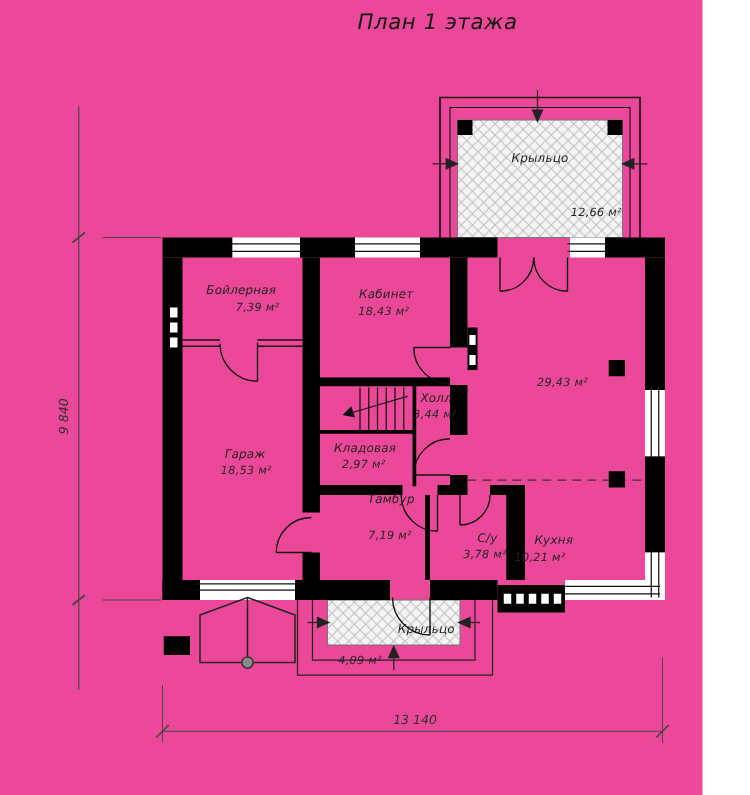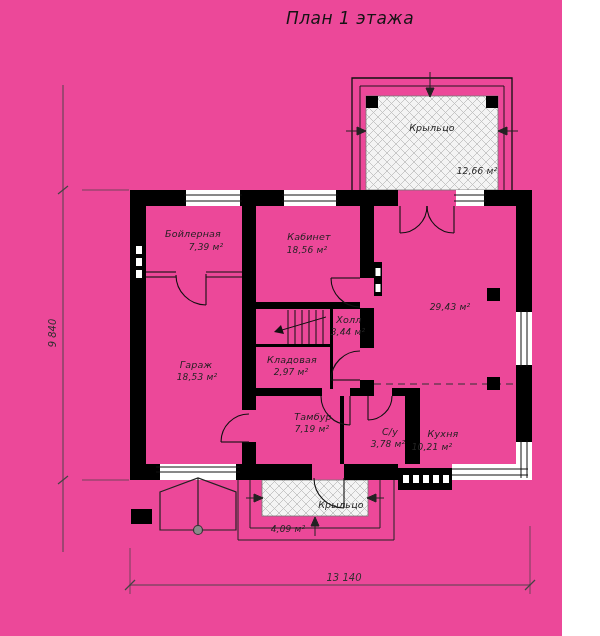--- a/index.html
+++ b/index.html
@@ -7,21 +7,21 @@
           font-family:"DejaVu Sans",sans-serif;}
   .plan-svg{position:absolute;left:0;top:0;z-index:1;}
   .title{position:absolute;top:8px;left:100px;width:500px;text-align:center;
          font-size:17px;font-style:italic;color:#141414;letter-spacing:.5px;z-index:3;}
   .lbl{position:absolute;transform:translate(-50%,-50%);font-style:italic;font-size:9.5px;
        color:#1f1f1f;white-space:nowrap;z-index:3;letter-spacing:.2px;}
   .lbl.area{font-size:9px;color:#242424;}
   .lbl.multi{white-space:normal;width:68px;text-align:center;line-height:1.25;}
   .dim{position:absolute;font-size:10px;font-style:italic;color:#303030;z-index:3;}
   .dim-v{left:52px;top:333px;transform:translate(-50%,-50%) rotate(-90deg);}
-  .dim-h{left:332px;top:577px;transform:translate(-50%,-50%);margin-left:12px;}
+  .dim-h{left:332px;top:577px;transform:translate(-50%,-50%);}
   .watermark{position:absolute;left:94px;top:252px;z-index:6;pointer-events:none;
              font-family:"DejaVu Serif",serif;font-style:italic;font-weight:bold;
              font-size:54px;letter-spacing:3px;color:rgba(255,255,255,.5);
              text-shadow:-1px -1px 0 rgba(140,140,140,.5),1px -1px 0 rgba(140,140,140,.5),
                          -1px 1px 0 rgba(140,140,140,.5),1px 1px 0 rgba(140,140,140,.5),
                          3px 3px 4px rgba(110,110,110,.3);}
 </style>
 </head>
 <body>
 
@@ -235,34 +235,34 @@
     </g>
   </svg>
 
   <div class="lbl" style="left:432px;top:127px">Крыльцо</div>
   <div class="lbl area" style="left:477px;top:171px">12,66 м²</div>
 
   <div class="lbl" style="left:193px;top:233px">Бойлерная</div>
   <div class="lbl area" style="left:206px;top:247px">7,39 м²</div>
 
   <div class="lbl" style="left:309px;top:236px">Кабинет</div>
-  <div class="lbl area" style="left:307px;top:250px">18,56 м²</div>
+  <div class="lbl area" style="left:307px;top:250px">18,43 м²</div>
 
   <div class="lbl area" style="left:450px;top:307px">29,43 м²</div>
 
   <div class="lbl" style="left:196px;top:364px">Гараж</div>
   <div class="lbl area" style="left:197px;top:377px">18,53 м²</div>
 
   <div class="lbl" style="left:349px;top:319px">Холл</div>
   <div class="lbl area" style="left:348px;top:332px">3,44 м²</div>
 
   <div class="lbl" style="left:292px;top:359px">Кладовая</div>
   <div class="lbl area" style="left:291px;top:372px">2,97 м²</div>
 
-  <div class="lbl" style="left:313px;top:416px">Тамбур</div>
+  <div class="lbl" style="left:313px;top:400px">Тамбур</div>
   <div class="lbl area" style="left:312px;top:429px">7,19 м²</div>
 
   <div class="lbl" style="left:390px;top:431px">С/у</div>
   <div class="lbl area" style="left:388px;top:444px">3,78 м²</div>
 
   <div class="lbl" style="left:443px;top:433px">Кухня</div>
   <div class="lbl area" style="left:432px;top:447px">10,21 м²</div>
 
   <div class="lbl area" style="left:288px;top:529px">4,09 м²</div>
   <div class="lbl" style="left:341px;top:504px">Крыльцо</div>

